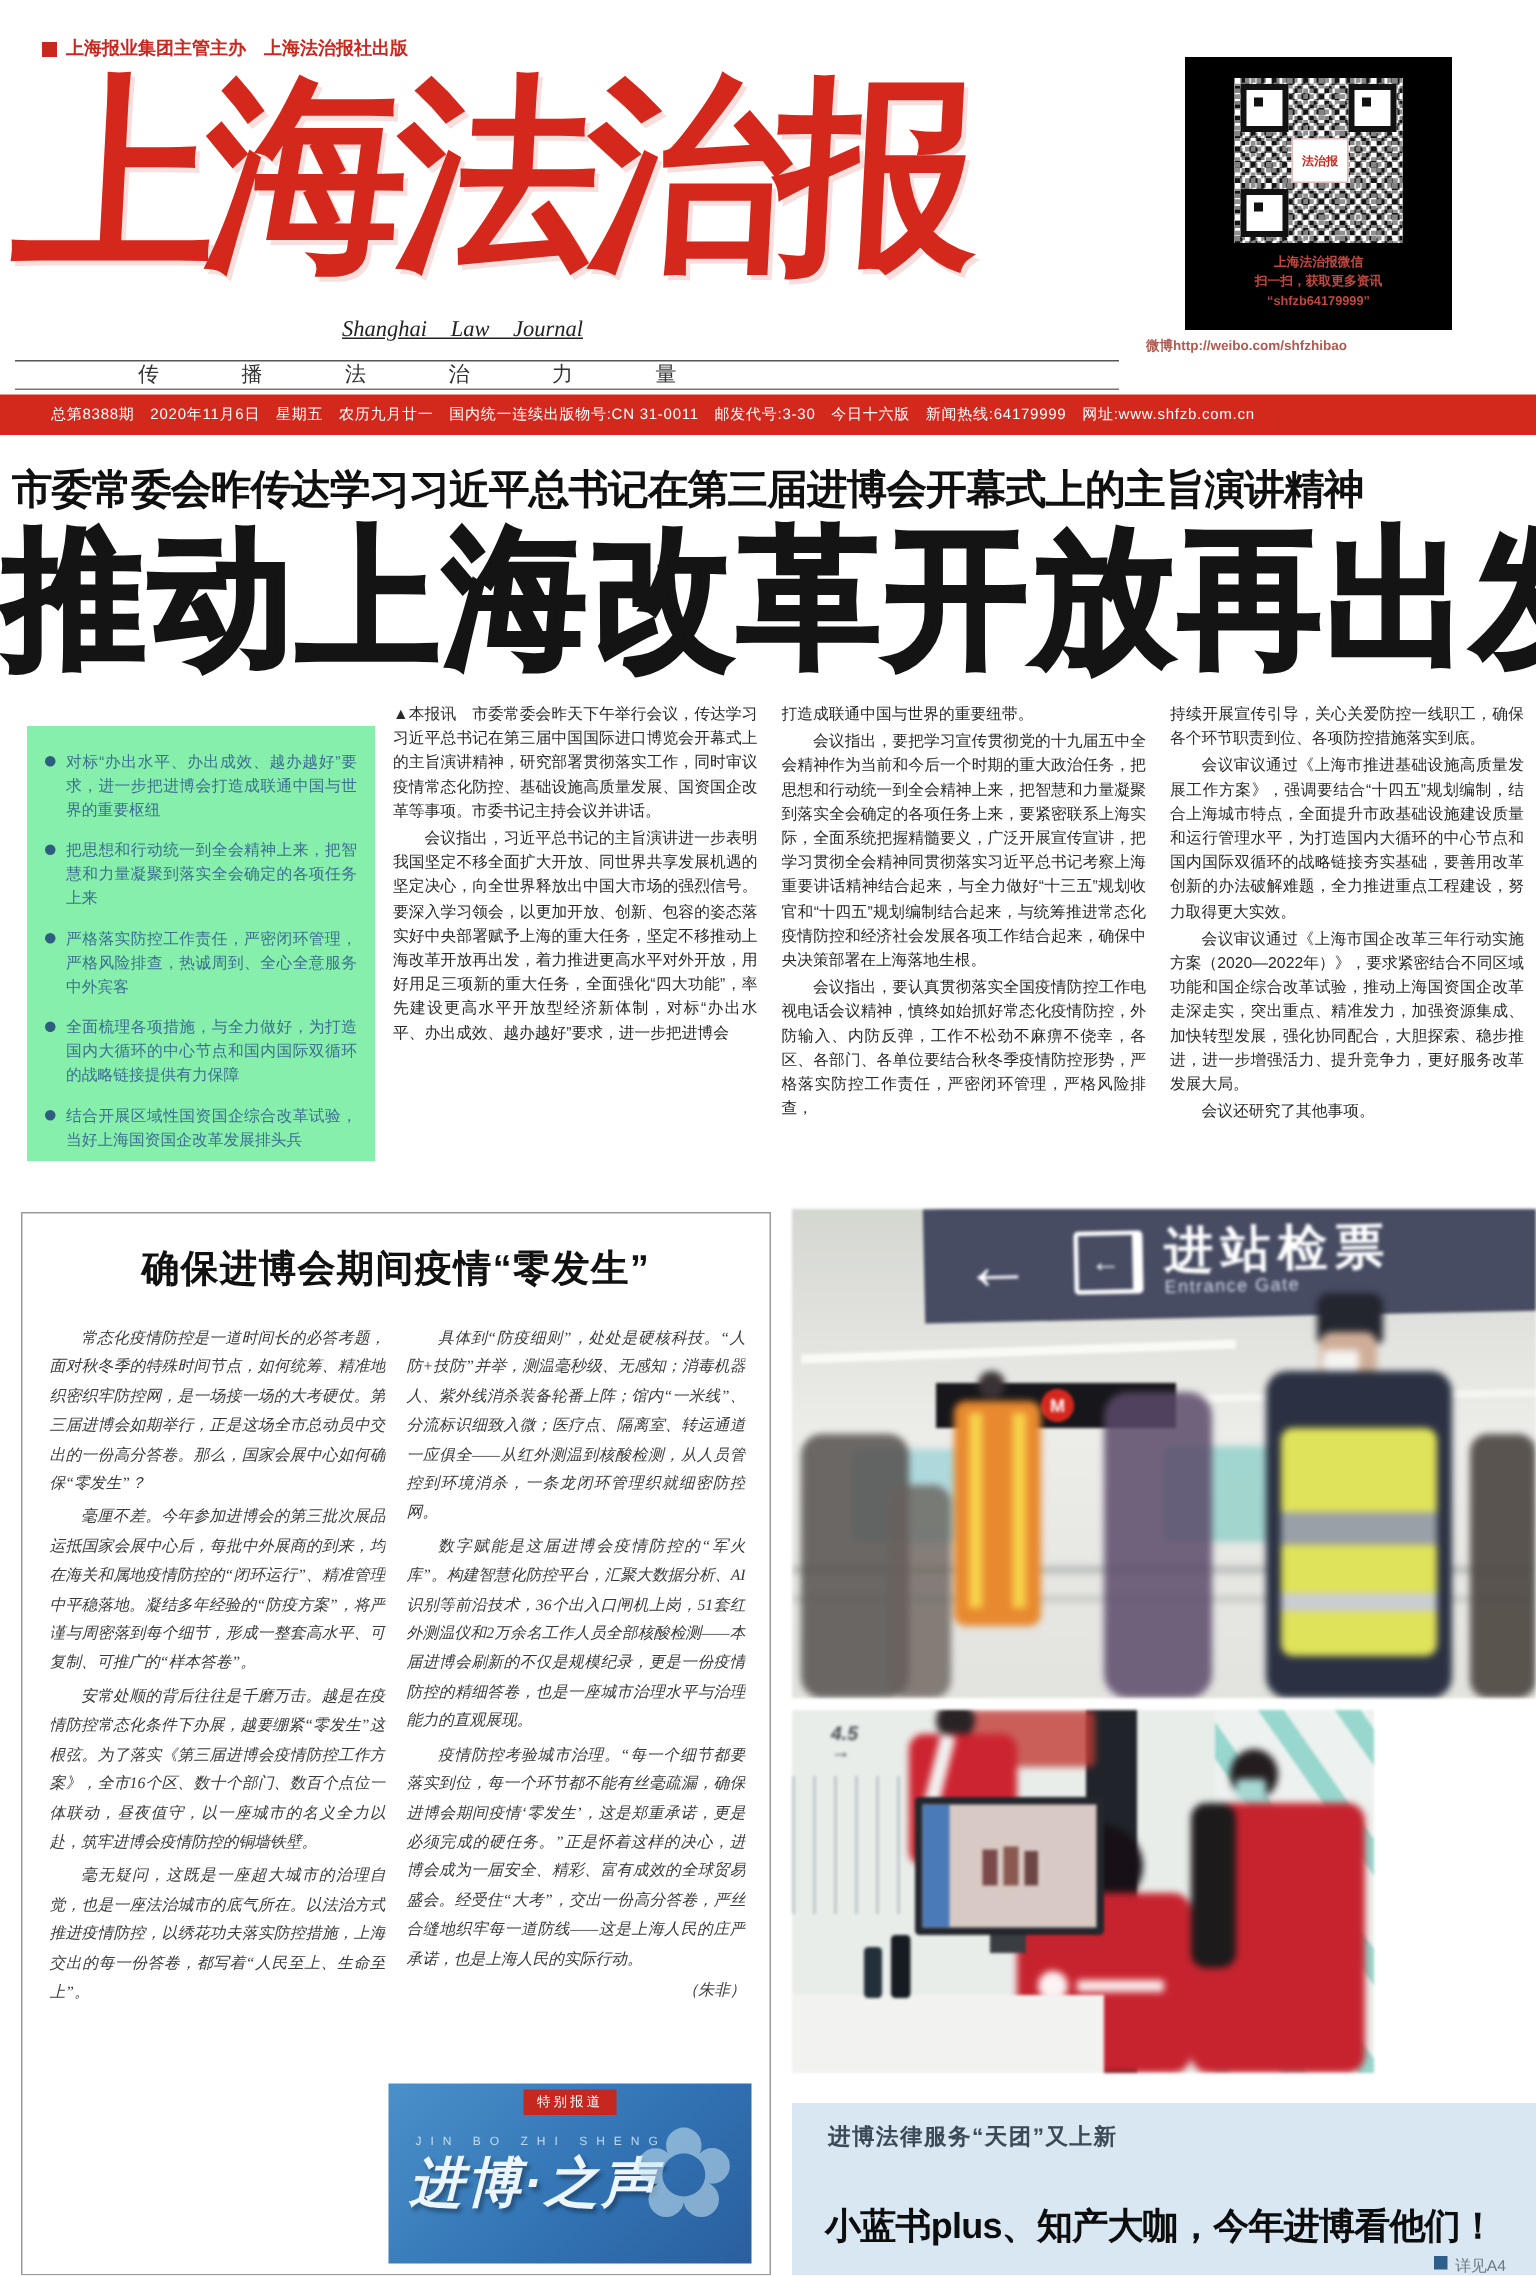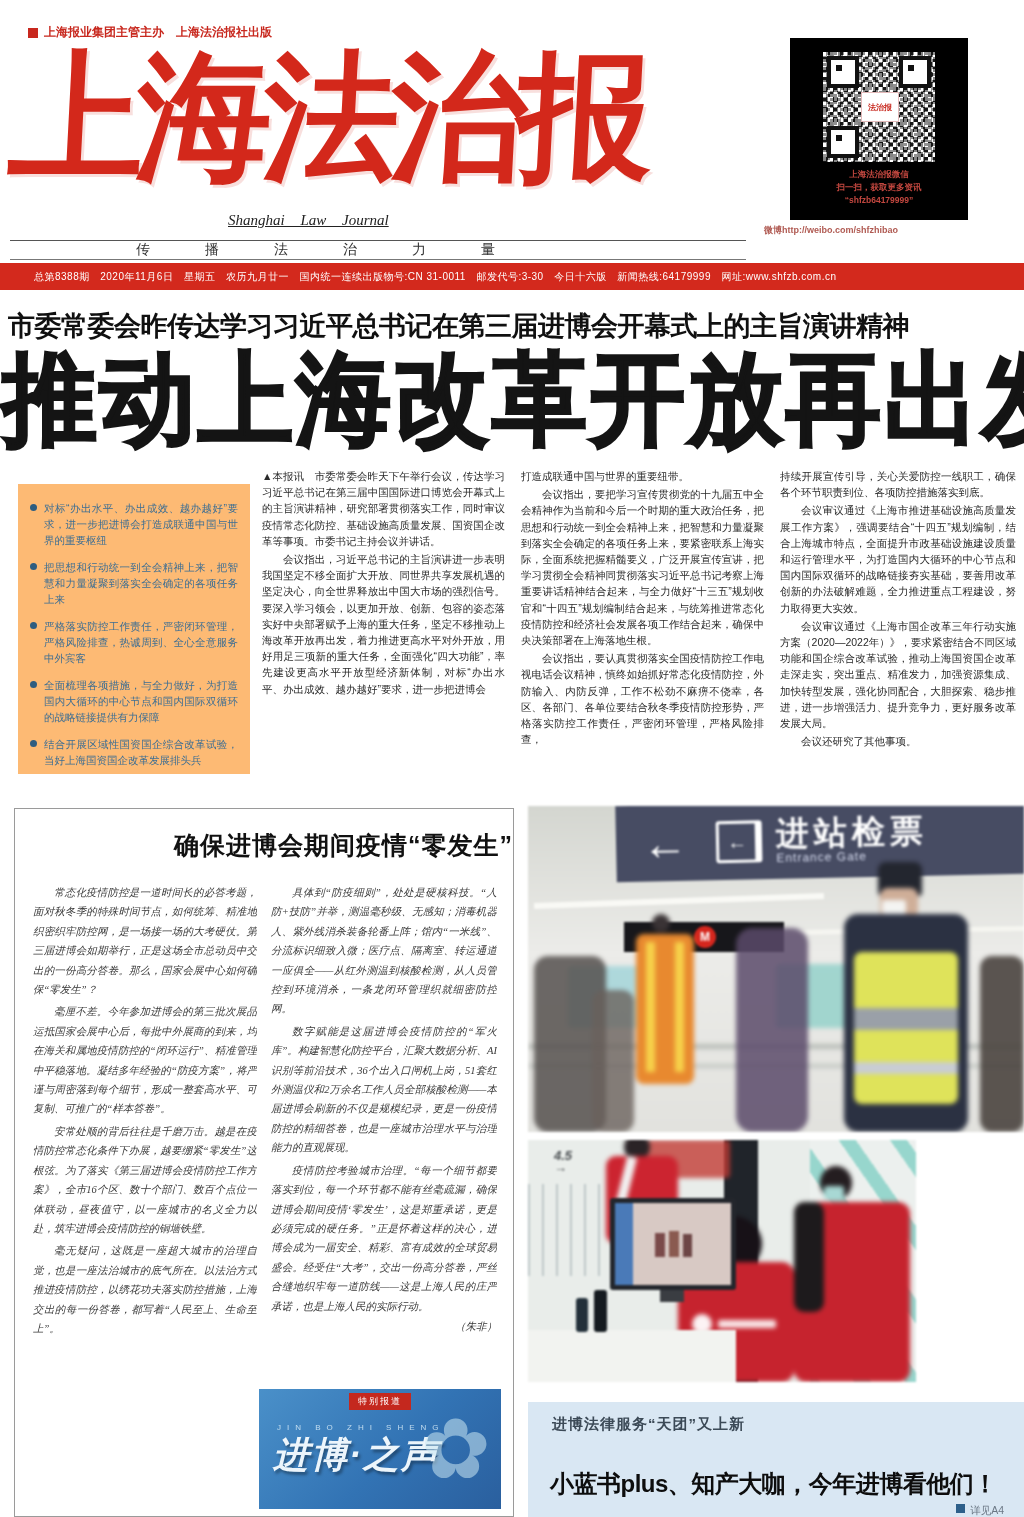--- a/index.html
+++ b/index.html
@@ -12,21 +12,21 @@
   .red-sq{width:10px;height:10px;background:#c8281e;display:inline-block;}
 
   
   .mast-title{left:14px;top:40px;font-family:"DejaVu Serif",serif;font-weight:900;font-size:135px;line-height:1.1;
               color:#d3281b;letter-spacing:-8px;transform:skewX(-3deg) scaleY(1.03);transform-origin:left top;
               text-shadow:3px 3px 0 rgba(211,40,27,.15);white-space:nowrap;}
   .mast-en{left:228px;top:212px;width:220px;font-family:"Liberation Serif",serif;font-style:italic;
            font-size:15px;color:#222;word-spacing:12px;white-space:nowrap;text-decoration:underline;}
   .rule1{left:10px;top:240px;width:736px;border-top:1px solid #555;height:0;}
   .rule2{left:10px;top:259px;width:736px;border-top:1px solid #777;height:0;}
-  .slogan{left:92px;top:241px;font-size:14px;color:#333;letter-spacing:55px;white-space:nowrap;margin-left:44px;}
+  .slogan{left:92px;top:241px;font-size:14px;color:#333;letter-spacing:55px;white-space:nowrap;}
 
   
   .wx-box{left:762px;top:38px;width:178px;height:182px;background:#000000;margin-left:28px;}
   .qr{position:absolute;left:33px;top:14px;width:112px;height:110px;background:#fff;
       background-image:conic-gradient(#161616 90deg,#fff 90deg 180deg,#161616 180deg 270deg,#fff 270deg);
       background-size:10px 10px;}
   .qr-noise{position:absolute;inset:0;background-image:conic-gradient(rgba(20,20,20,.85) 90deg,rgba(255,255,255,.85) 90deg 180deg,rgba(20,20,20,.85) 180deg 270deg,rgba(255,255,255,.85) 270deg);background-size:7px 7px;opacity:.55;}
   .qr-f{position:absolute;width:24px;height:24px;border:4px solid #111;background:#fff;}
   .qr-f::after{content:"";position:absolute;left:5px;top:5px;width:6px;height:6px;background:#111;}
   .qr-label{position:absolute;left:38px;top:40px;width:36px;height:28px;background:#fff;border:1px solid #e3b9b9;
@@ -37,33 +37,33 @@
 
   
   .infobar{left:0;top:263px;width:1024px;height:27px;background:#d3291d;color:#fff;font-size:10px;
            line-height:27px;padding-left:34px;box-sizing:border-box;letter-spacing:.5px;white-space:nowrap;overflow:hidden;}
 
   
   .kicker{left:8px;top:308px;width:1010px;font-size:27px;font-weight:800;color:#101010;letter-spacing:-.5px;white-space:nowrap;}
   .headline{left:2px;top:343px;width:1020px;font-size:95px;font-weight:900;color:#141414;line-height:1.12;
             letter-spacing:3px;white-space:nowrap;transform:scaleY(1.06);transform-origin:left top;
             -webkit-text-stroke:2.5px #141414;}
-  .hl-box{left:18px;top:484px;width:232px;height:290px;background:#fdba74;padding:16px 12px;box-sizing:border-box;}
+  .hl-box{left:18px;top:484px;width:232px;height:290px;background:#86efac;padding:16px 12px;box-sizing:border-box;}
   .hl-item{display:flex;gap:7px;margin-bottom:11px;color:#3d6e93;font-size:10.5px;line-height:16px;text-align:justify;}
   .hl-dot{flex:0 0 auto;width:7px;height:7px;border-radius:50%;background:#2e5d80;margin-top:4px;}
   .bodycol{top:468px;height:322px;overflow:hidden;}
   .bodycol p{margin:0 0 2px 0;font-size:10.5px;line-height:16.2px;color:#2a2a2a;text-align:justify;text-indent:2em;}
   .bodycol p.noind{text-indent:0;}
   .c2{left:262px;width:243px;}
   .c3{left:521px;width:243px;}
   .c4{left:780px;width:236px;}
 
   
   .ep-box{left:14px;top:808px;width:500px;height:709px;border:1px solid #9a9a9a;background:#fff;box-sizing:border-box;}
-  .ep-title{position:absolute;left:0;top:20px;width:100%;text-align:right;font-size:25px;font-weight:900;color:#111;letter-spacing:1px;}
+  .ep-title{position:absolute;left:0;top:20px;width:100%;text-align:center;font-size:25px;font-weight:900;color:#111;letter-spacing:1px;}
   .ep-col{position:absolute;top:74px;overflow:hidden;}
   .ep-col p{margin:0 0 3px 0;font-family:"Liberation Serif",serif;font-style:italic;font-size:10.5px;
             line-height:19.4px;color:#3a3a3a;text-align:justify;text-indent:2em;}
   .ep-c1{left:18px;width:224px;height:622px;}
   .ep-c2{left:256px;width:226px;height:498px;}
   .ep-byline{text-align:right;font-family:"Liberation Serif",serif;font-style:italic;font-size:10.5px;color:#3a3a3a;margin-top:4px;}
 
   
   .banner{position:absolute;left:244px;top:580px;width:242px;height:120px;
           background:linear-gradient(135deg,#4a90c9 0%,#3273b4 55%,#2a5f9e 100%);overflow:hidden;}

